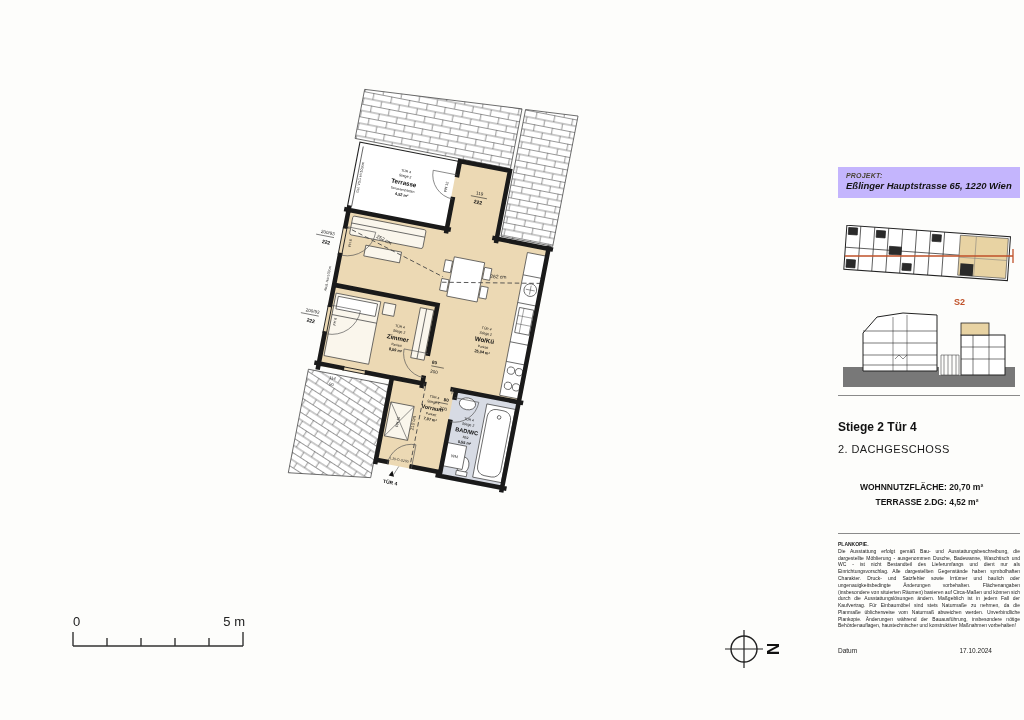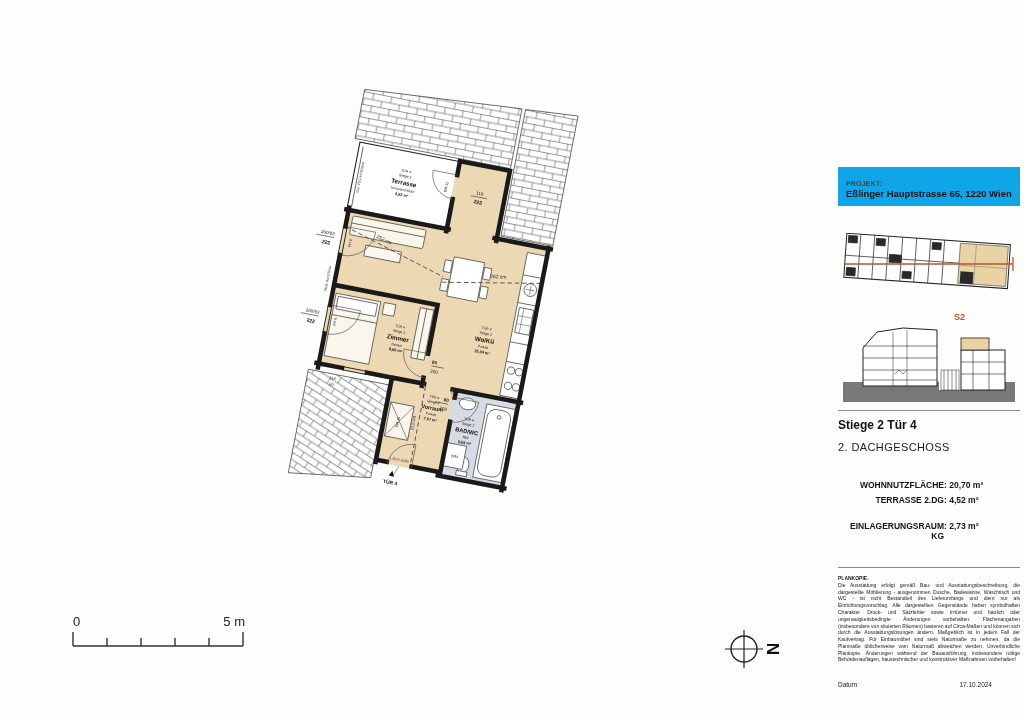--- a/index.html
+++ b/index.html
@@ -6,28 +6,28 @@
   body{width:1024px;height:720px;background:#fdfdfb;font-family:"Liberation Sans",sans-serif;color:#1a1a1a;position:relative;overflow:hidden;}
   #canvas{position:absolute;inset:0;}
   
   .plan-wrap{position:absolute;left:285px;top:78px;width:300px;height:452px;}
   
   .scalebar{position:absolute;left:65px;top:612px;width:200px;height:45px;}
   
   .north{position:absolute;left:715px;top:624px;width:90px;height:52px;}
   
   .sidebar{position:absolute;left:838px;top:167px;width:182px;}
-  .proj-box{background:#0ea5e9;padding:13px 8px 6px 8px;}
+  .proj-box{background:#c4b5fd;padding:5px 8px 6px 8px;font-style:italic;}
   .proj-label{font-size:7px;font-weight:bold;color:#4a4436;letter-spacing:.2px;margin-bottom:2px;}
   .proj-value{font-size:9.5px;font-weight:bold;color:#141414;line-height:1.15;}
   .keyplan{margin-top:27px;width:172px;height:62px;margin-left:5px;}
-  .s2-label{margin-top:13px;margin-left:116px;font-size:9px;font-weight:bold;color:#c0522a;}
+  .s2-label{margin-top:6px;margin-left:116px;font-size:9px;font-weight:bold;color:#c0522a;}
   .section-img{margin-top:2px;width:172px;height:78px;margin-left:5px;}
   .rule{border-top:1px solid #8a8a8a;margin-top:4px;}
-  .unit-title{margin-top:7px;font-size:12px;font-weight:bold;color:#111;}
+  .unit-title{margin-top:24px;font-size:12px;font-weight:bold;color:#111;}
   .unit-floor{margin-top:9px;font-size:11px;letter-spacing:.4px;color:#1c1c1c;}
   .metrics{margin-top:27px;}
   .mrow{display:flex;font-size:8.5px;font-weight:bold;color:#141414;margin-bottom:5px;}
   .mrow .ml{width:106px;text-align:right;}
   .mrow.gap{margin-top:16px;}
   .rule2{border-top:1px solid #8a8a8a;margin-top:26px;}
   .fineprint{margin-top:7px;font-size:5px;line-height:1.36;color:#222;text-align:justify;}
   .fineprint .fp-title{font-weight:bold;}
   .datumrow{margin-top:18px;display:flex;justify-content:space-between;font-size:6.5px;color:#222;}
   .datumrow .dv{margin-right:28px;}
@@ -315,24 +315,20 @@
 
     <div class="metrics">
       <div class="mrow">
         <span class="ml">WOHNNUTZFLÄCHE</span>
         <span class="mv">: 20,70 m²</span>
       </div>
       <div class="mrow">
         <span class="ml">TERRASSE  2.DG</span>
         <span class="mv">: 4,52 m²</span>
       </div>
-      <div class="mrow gap">
-        <span class="ml">EINLAGERUNGSRAUM KG</span>
-        <span class="mv">: 2,73 m²</span>
-      </div>
     </div>
 
     <div class="rule2"></div>
 
     <div class="fineprint">
       <span class="fp-title">PLANKOPIE.</span><br>
       <span>Die Ausstattung erfolgt gemäß Bau- und Ausstattungsbeschreibung, die dargestellte Möblierung - ausgenommen Dusche, Badewanne, Waschtisch und WC - ist nicht Bestandteil des Lieferumfangs und dient nur als Einrichtungsvorschlag. Alle dargestellten Gegenstände haben symbolhaften Charakter. Druck- und Satzfehler sowie Irrtümer und baulich oder ungenauigkeitsbedingte Änderungen vorbehalten. Flächenangaben (insbesondere von situierten Räumen) basieren auf Circa-Maßen und können sich durch die Ausstattungslösungen ändern. Maßgeblich ist in jedem Fall der Kaufvertrag. Für Einbaumöbel sind stets Naturmaße zu nehmen, da die Planmaße üblicherweise vom Naturmaß abweichen werden. Unverbindliche Plankopie. Änderungen während der Bauausführung, insbesondere nötige Behördenauflagen, haustechnischer und konstruktiver Maßnahmen vorbehalten!</span>
     </div>
 
     <div class="datumrow">

